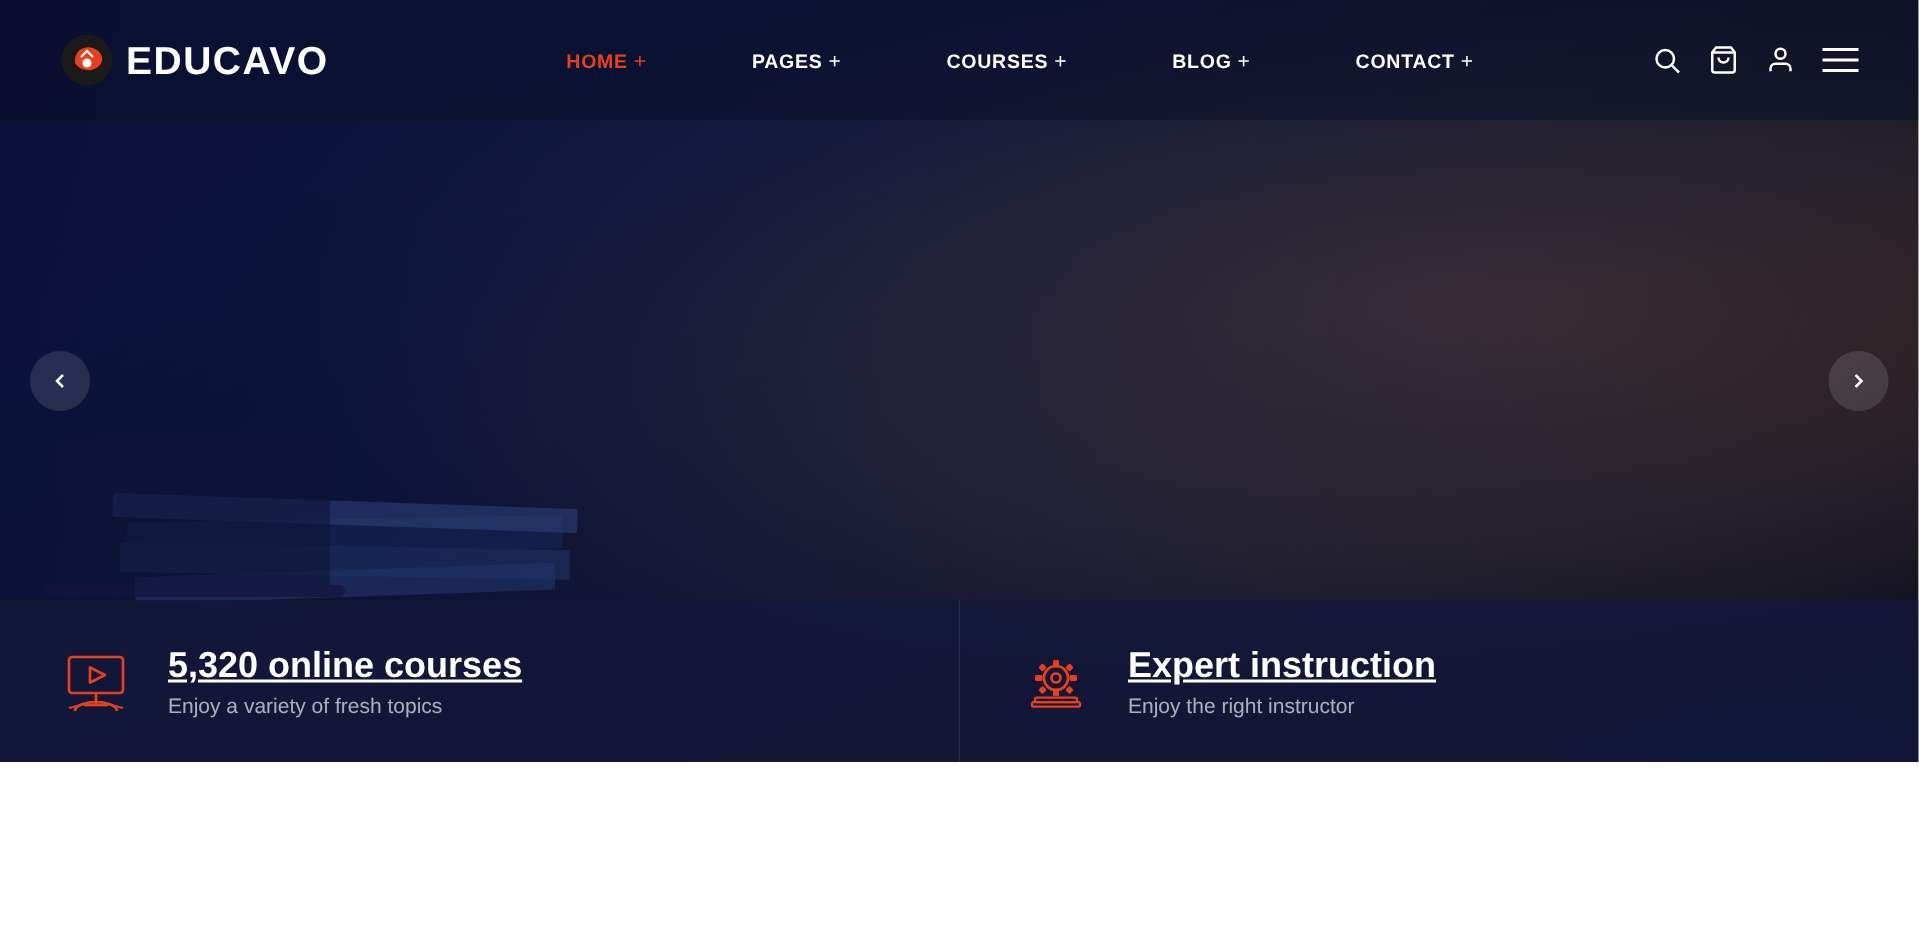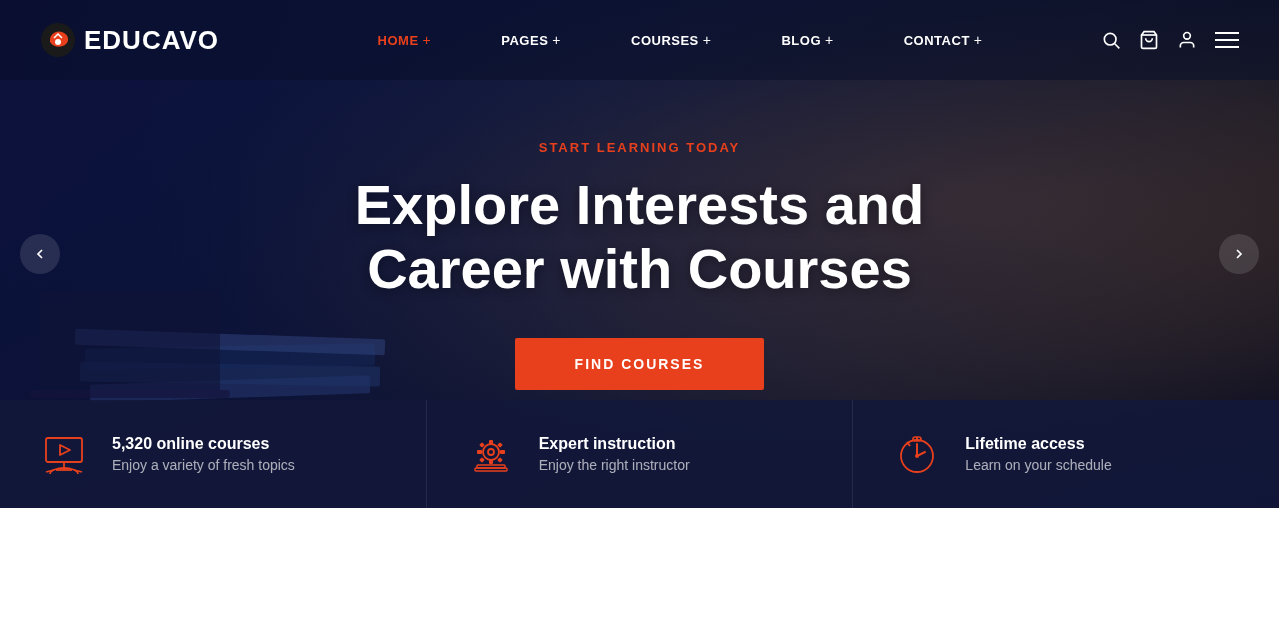--- a/index.html
+++ b/index.html
@@ -196,24 +196,25 @@
     .card-icon {
       flex-shrink: 0;
       width: 56px;
       height: 56px;
       display: flex;
       align-items: center;
       justify-content: center;
     }
     .card-text {}
     .card-title {
-      font-size: 16px;
+      font-size: 24px;
       font-weight: 700;
       color: #fff;
       margin-bottom: 4px;
+      text-decoration: underline;
     }
     .card-desc {
       font-size: 14px;
       color: rgba(255,255,255,0.65);
       font-weight: 400;
     }
   </style>
 </head>
 <body>
 
@@ -289,28 +290,20 @@
         </svg>
       </button>
       <div class="hamburger">
         <span></span>
         <span></span>
         <span></span>
       </div>
     </div>
   </header>
 
-  <div class="hero-content">
-    <p class="hero-subtitle">START LEARNING TODAY</p>
-    <h1 class="hero-title">
-      <span>Explore Interests and</span><br>
-      <span>Career with Courses</span>
-    </h1>
-    <button class="find-courses-btn">FIND COURSES</button>
-  </div>
 
   <button class="nav-arrow left">
     <svg width="16" height="16" viewBox="0 0 24 24" fill="none" stroke="white" stroke-width="2.5">
       <polyline points="15 18 9 12 15 6"></polyline>
     </svg>
   </button>
   <button class="nav-arrow right">
     <svg width="16" height="16" viewBox="0 0 24 24" fill="none" stroke="white" stroke-width="2.5">
       <polyline points="9 18 15 12 9 6"></polyline>
     </svg>
@@ -362,38 +355,15 @@
           <rect x="10" y="40" width="32" height="3" rx="1" fill="none" stroke="#e8401c" stroke-width="1.5"></rect>
           <rect x="12" y="37" width="28" height="3" rx="1" fill="none" stroke="#e8401c" stroke-width="1.5"></rect>
         </svg>
       </div>
       <div class="card-text">
         <div class="card-title">Expert instruction</div>
         <div class="card-desc">Enjoy the right instructor</div>
       </div>
     </div>
 
-    <div class="card">
-      <div class="card-icon">
-        <svg width="52" height="52" viewBox="0 0 52 52" fill="none" xmlns="http://www.w3.org/2000/svg">
-
-          <circle cx="26" cy="28" r="16" stroke="#e8401c" stroke-width="1.8" fill="none"></circle>
-
-          <rect x="22" y="9" width="8" height="4" rx="2" fill="none" stroke="#e8401c" stroke-width="1.6"></rect>
-
-          <line x1="26" y1="9" x2="26" y2="12" stroke="#e8401c" stroke-width="2"></line>
-
-          <line x1="16" y1="14" x2="19" y2="18" stroke="#e8401c" stroke-width="2"></line>
-
-          <line x1="26" y1="28" x2="26" y2="16" stroke="#e8401c" stroke-width="2" stroke-linecap="round"></line>
-          <line x1="26" y1="28" x2="34" y2="24" stroke="#e8401c" stroke-width="2" stroke-linecap="round"></line>
-
-          <circle cx="26" cy="28" r="2" fill="#e8401c"></circle>
-        </svg>
-      </div>
-      <div class="card-text">
-        <div class="card-title">Lifetime access</div>
-        <div class="card-desc">Learn on your schedule</div>
-      </div>
-    </div>
 
   </div>
 </div>
 
 </body></html>

